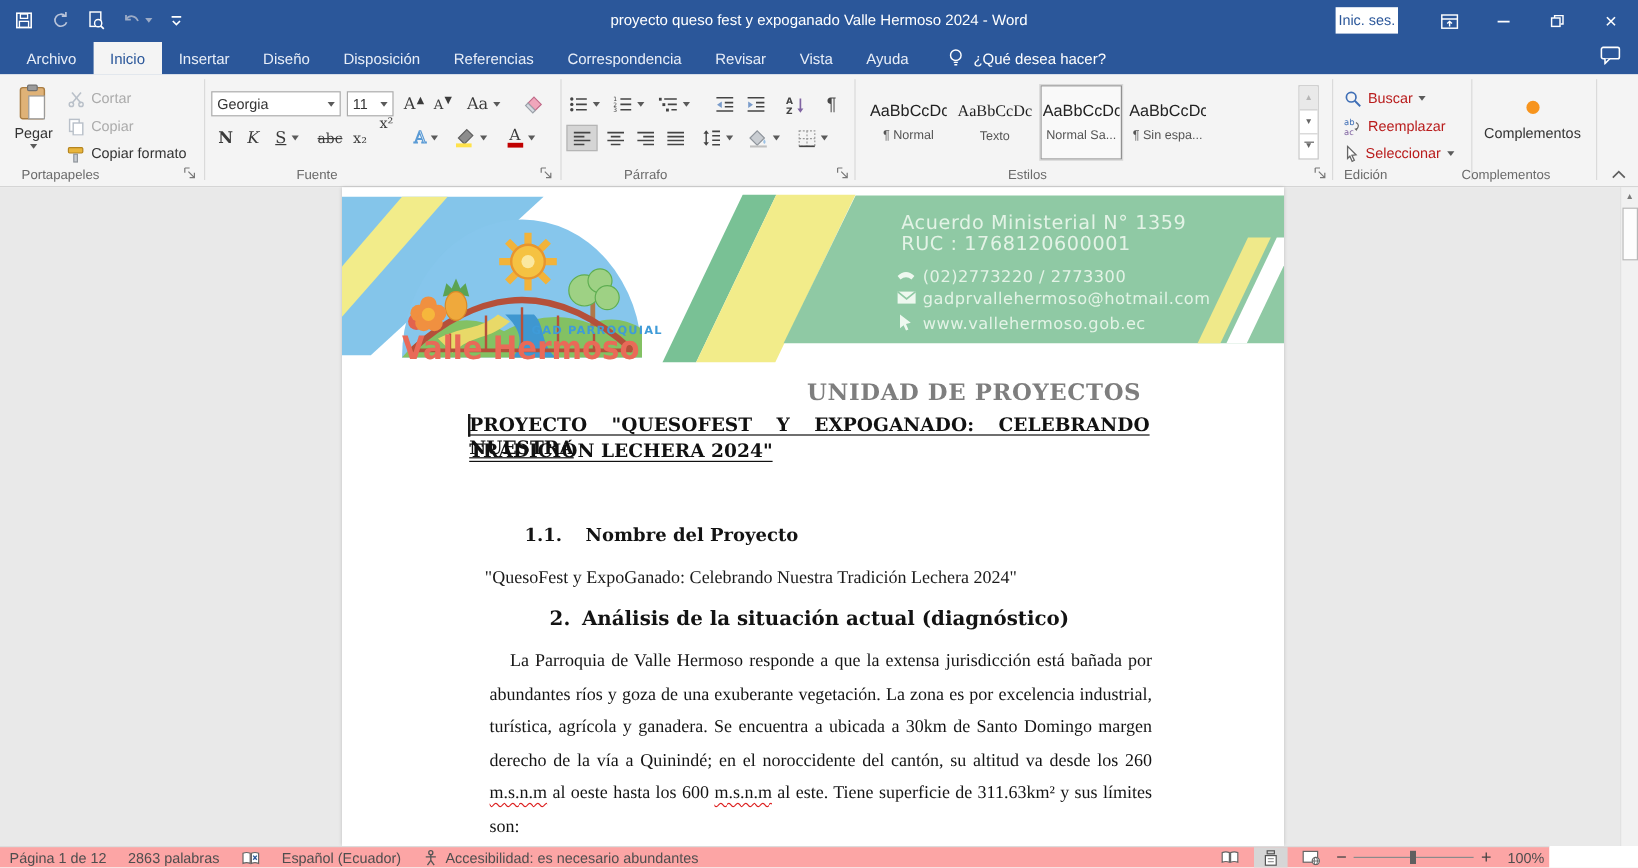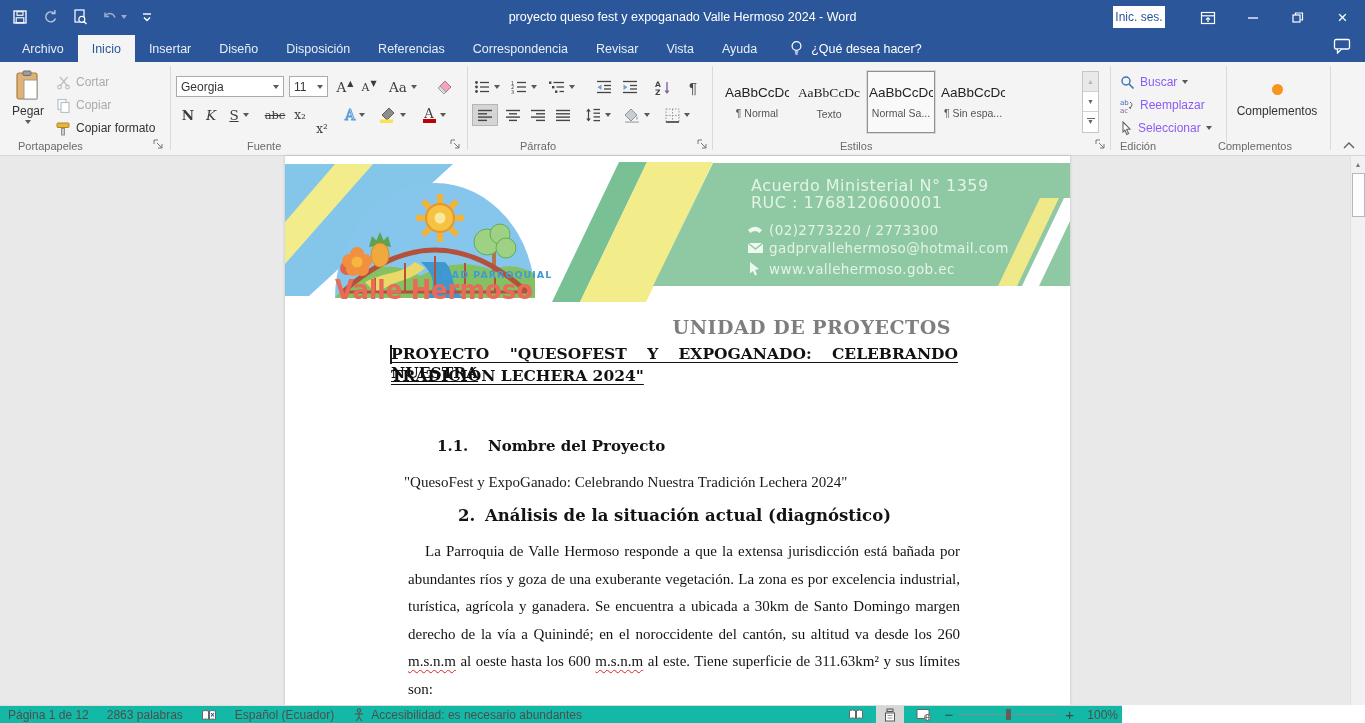--- a/index.html
+++ b/index.html
@@ -38,42 +38,42 @@
   .combo{height:21px;background:#fff;border:1px solid #ababab;display:flex;align-items:center;font-size:12px;color:#333;padding:0 4px;justify-content:space-between;cursor:pointer}
   .paste{left:6px;top:8px;width:44px;height:68px;display:flex;flex-direction:column;align-items:center;cursor:pointer}
   .paste .lbl{font-size:12px;color:#333;margin-top:2px}
   .cliprow{display:flex;align-items:center;gap:5px;font-size:12px;cursor:pointer;height:20px}
   .dis-t{color:#ababab}
   .fontbtn{font-family:"DejaVu Serif",serif;font-size:13.5px;color:#3b3b3b}
   .stycard{top:9px;width:68px;height:62px;display:flex;flex-direction:column;align-items:center;justify-content:center;cursor:pointer;background:transparent;border:1px solid transparent}
   .stycard .prev{font-size:13.5px;color:#222;white-space:nowrap;overflow:hidden;max-width:64px}
   .stycard .slbl{font-size:10.5px;color:#555;margin-top:7px;white-space:nowrap;overflow:hidden;max-width:64px}
   .stycard.selected{border:1px solid #919191;background:#f9f9f9;outline:1px solid #d8d8d8}
-  .edrow{display:flex;align-items:center;gap:5px;font-size:12px;color:#8b5cf6;cursor:pointer;height:20px}
+  .edrow{display:flex;align-items:center;gap:5px;font-size:12px;color:#b91c1c;cursor:pointer;height:20px}
   .addin{left:1238px;top:6px;width:78px;height:66px;display:flex;flex-direction:column;align-items:center;justify-content:center;gap:9px;cursor:pointer}
   .addin .dot{width:11px;height:11px;border-radius:50%;background:#f7941d}
   .addin .lbl{font-size:12px;color:#333}
 
   
   .docarea{left:0;top:156px;width:1365px;height:549px;background:var(--docbg)}
   .page{left:285px;top:0;width:785px;height:549px;background:#fff;overflow:hidden;box-shadow:0 0 3px rgba(0,0,0,.18)}
   .unit{font-family:"DejaVu Serif",serif;font-weight:bold;font-size:19px;color:#7e7e7e;letter-spacing:.5px;text-align:right}
   .dtitle{font-family:"DejaVu Serif",serif;font-weight:bold;font-size:15.5px;color:#111;text-decoration:underline;text-underline-offset:3px;white-space:nowrap}
   .just{width:567px;text-align:justify;text-align-last:justify;white-space:normal}
   .dh{font-family:"DejaVu Serif",serif;font-weight:bold;font-size:15.5px;color:#131313}
   .dh .num{display:inline-block}
   .quote{font-family:"Liberation Serif",serif;font-size:15px;color:#1a1a1a}
   .para{font-family:"Liberation Serif",serif;font-size:15px;color:#141414;width:552px;text-align:justify;line-height:27.6px;text-indent:17px}
   .sp{text-decoration:underline;text-decoration-style:wavy;text-decoration-color:#d22;text-decoration-thickness:1px;text-underline-offset:3px}
   .caret{width:1.5px;height:19px;background:#1a1a1a}
   .vscroll{left:1350px;top:0;width:15px;height:549px;background:#f1f1f1;border-left:1px solid #e2e2e2}
   .vthumb{left:1px;top:17px;width:13px;height:44px;background:#fdfdfd;border:1px solid #b8b8b8}
 
   
-  .statusbar{left:0;top:705px;width:1122px;height:18px;background:#14b8a6;border-top:1px solid #dcdcdc;color:#4e4e4e;font-size:12px;display:flex;align-items:center}
+  .statusbar{left:0;top:705px;width:1291px;height:18px;background:#fca5a5;border-top:1px solid #dcdcdc;color:#4e4e4e;font-size:12px;display:flex;align-items:center}
   .sb-l{display:flex;align-items:center;gap:18px;padding-left:8px}
   .sb-item{display:flex;align-items:center;gap:5px;cursor:pointer;white-space:nowrap}
   .sb-r{position:absolute;right:4px;display:flex;align-items:center;gap:6px}
   .viewbtn{width:28px;height:18px;display:flex;align-items:center;justify-content:center;cursor:pointer}
   .viewbtn.selected{background:#d6d6d6}
   .ztrack{width:100px;height:1px;background:#8a8a8a;position:relative}
   .ztick{position:absolute;left:49px;top:-3px;width:1px;height:7px;background:#8a8a8a}
   .zthumb{position:absolute;left:47px;top:-5px;width:5px;height:11px;background:#5f5f5f;cursor:pointer}
   .zpm{font-size:15px;color:#444;cursor:pointer;line-height:10px}
   .zoomlbl{width:38px;text-align:right;cursor:pointer}
@@ -255,21 +255,21 @@
       </div>
 
     <div class="abs rbtn fontbtn" style="left:178px;top:42px;width:20px;font-weight:bold">N</div>
     <div class="abs rbtn fontbtn" style="left:202px;top:42px;width:18px;font-style:italic">K</div>
     <div class="abs rbtn fontbtn" style="left:224px;top:42px;width:30px;gap:4px">
         <span style="text-decoration:underline">S</span>
         <span class="arr"></span>
       </div>
     <div class="abs rbtn fontbtn" style="left:262px;top:42px;width:26px;font-size:11.5px;text-decoration:line-through">abc</div>
     <div class="abs rbtn fontbtn" style="left:290px;top:42px;width:20px;font-size:12px">x₂</div>
-    <div class="abs rbtn fontbtn" style="left:312px;top:56px;width:20px;font-size:12px">x²</div>
+    <div class="abs rbtn fontbtn" style="left:312px;top:30px;width:20px;font-size:12px">x²</div>
     <div class="abs rbtn" style="left:340px;top:42px;width:30px;gap:4px">
         <span style="font-family:'DejaVu Serif',serif;font-size:14px;color:#fff;-webkit-text-stroke:1px #5b9bd5">A</span>
         <span class="arr"></span>
       </div>
     <div class="abs rbtn" style="left:374px;top:42px;width:36px;gap:4px">
         <svg width="17" height="16" viewBox="0 0 17 16">
           <polygon points="10,1 15,6 8,13 3,8" fill="#8d8d8d" stroke="#5f5f5f"></polygon>
           <rect x="1" y="12.5" width="13" height="3.5" fill="#ffe24a"></rect>
         </svg>
         <span class="arr"></span>

